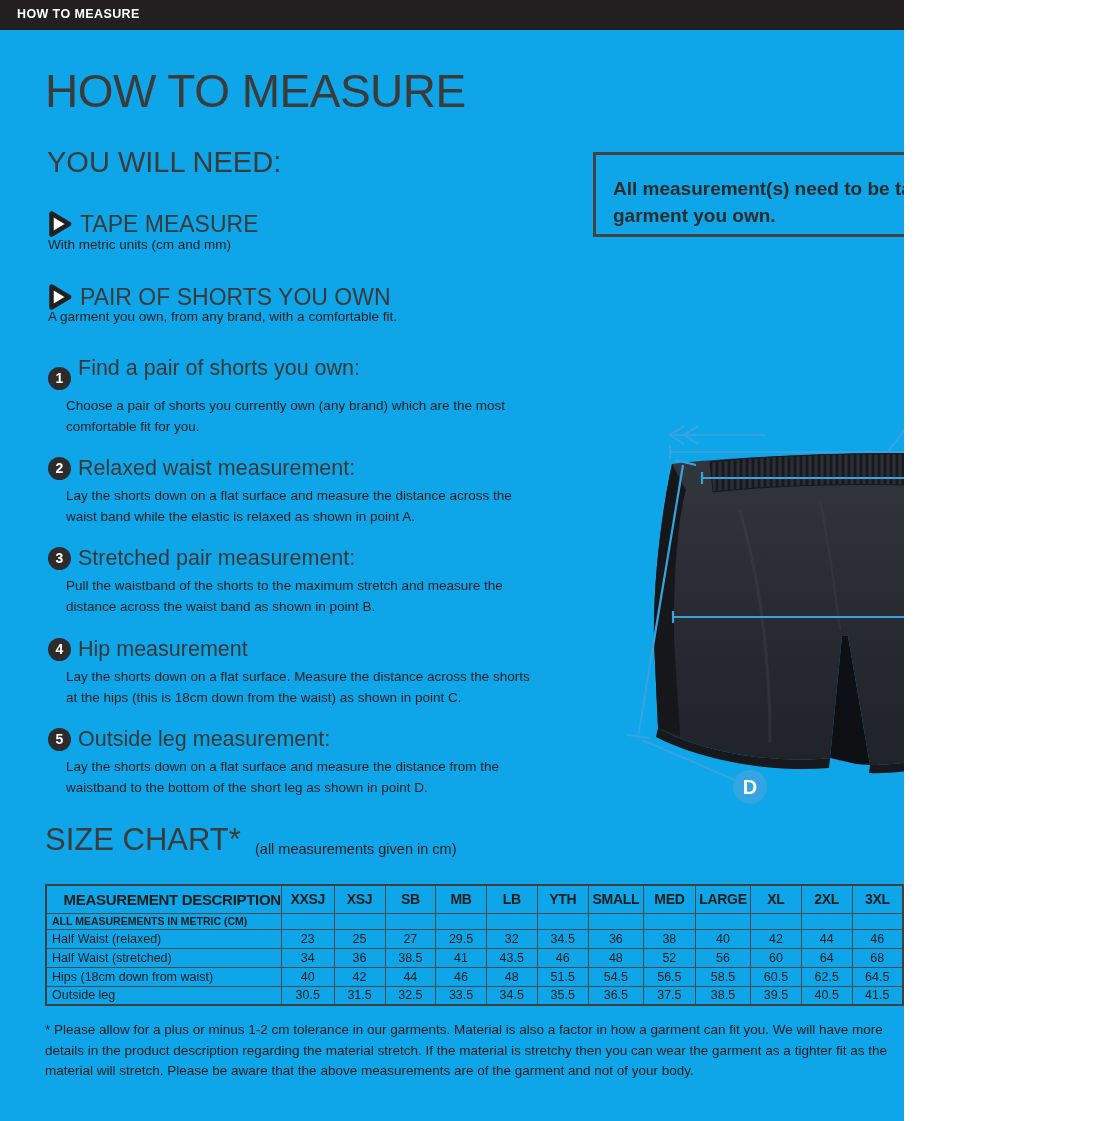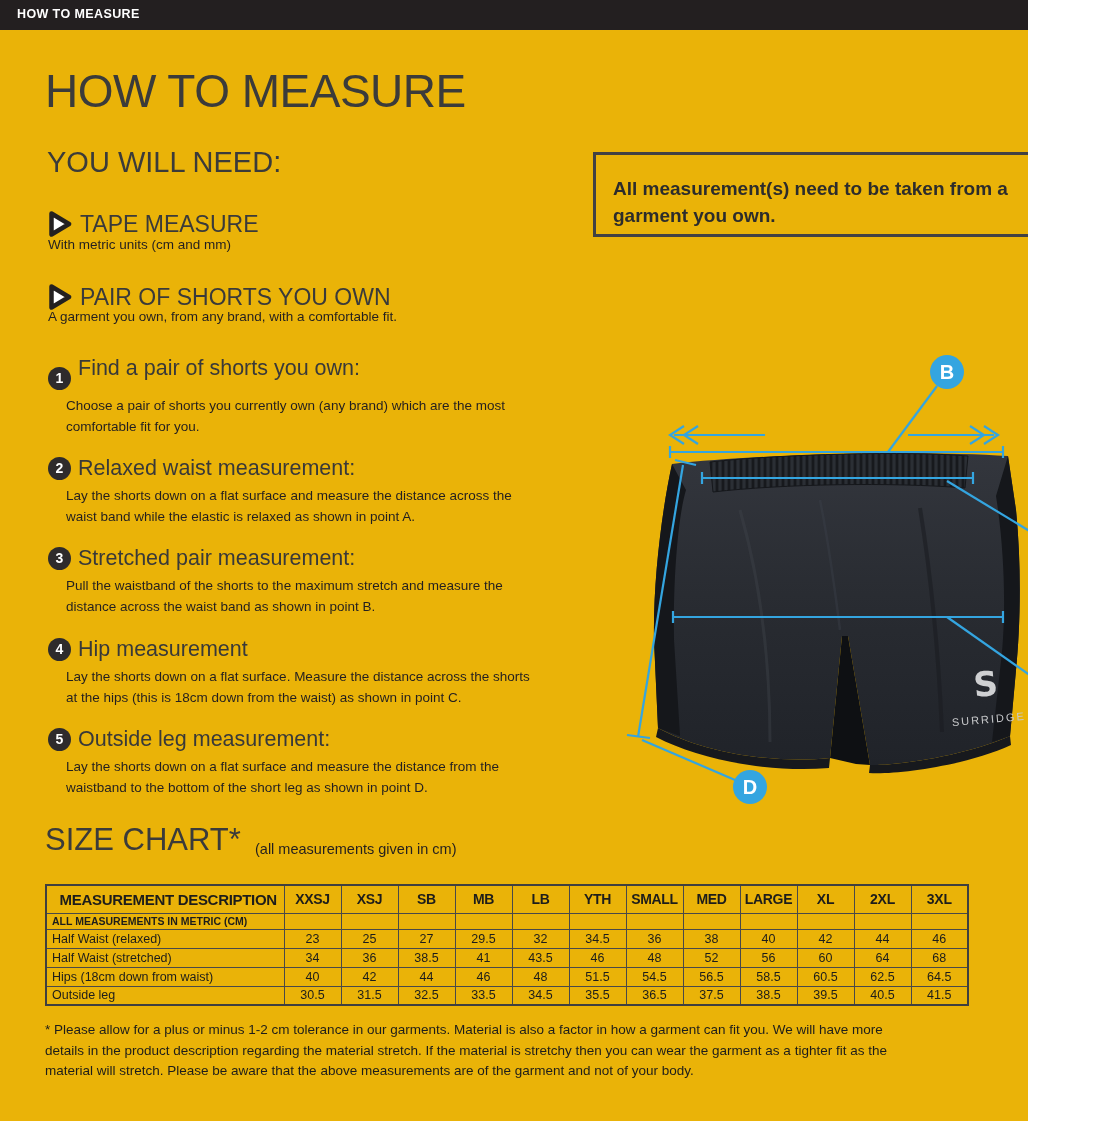--- a/index.html
+++ b/index.html
@@ -1,18 +1,18 @@
 <!DOCTYPE html>
 <html><head>
 <meta charset="utf-8">
 <style>
   * { margin:0; padding:0; box-sizing:border-box; }
   html,body { background:#ffffff; }
   body { font-family:"Liberation Sans", sans-serif; color:#231f20; }
-  .page { position:relative; width:1028px; height:1121px; background:#eab308; overflow:hidden; }
+  .page { position:relative; width:904px; height:1121px; background:#0ea5e9; overflow:hidden; }
 
   
   .topbar { position:absolute; left:0; top:0; width:1120px; height:30px; background:#231f20; }
   .topbar-title { position:absolute; left:17px; top:7px; font-size:12.5px; font-weight:bold; color:#ffffff; letter-spacing:0.4px; }
   .topbar-logo { position:absolute; right:12px; top:1px; width:46px; text-align:center; color:#ffffff; line-height:1; }
   .logo-s { font-size:16px; font-weight:bold; display:block; transform:scaleY(1.15); }
   .logo-text { font-size:5px; letter-spacing:0.8px; display:block; margin-top:1px; }
 
   
   .h1 { position:absolute; left:45px; top:64px; font-size:46px; color:#3b3b3a; letter-spacing:-0.5px; }
@@ -47,21 +47,21 @@
   
   .diagram { position:absolute; left:620px; top:340px; width:500px; height:490px; }
 
   
   .sc-heading { position:absolute; left:45px; top:822px; font-size:31px; color:#3b3b3a; }
   .sc-subheading { position:absolute; left:255px; top:841px; font-size:14.5px; color:#231f20; }
   table.size-chart { position:absolute; left:45px; top:884px; border-collapse:collapse; table-layout:fixed;
                      border:2.5px solid #3f3f3f; }
   .size-chart th, .size-chart td { border:1.5px solid #494949; overflow:hidden; white-space:nowrap; }
   .size-chart th { height:28px; font-size:14px; font-weight:bold; color:#1d1d1b; text-align:center; letter-spacing:-0.3px; }
-  .size-chart th.desc { text-align:center; padding-left:6px; font-size:15px; }
+  .size-chart th.desc { text-align:right; padding-left:6px; font-size:15px; }
   .size-chart td { height:19px; font-size:12.5px; text-align:center; color:#1d1d1b; }
   .size-chart td.label { text-align:left; padding-left:5px; }
   .size-chart tr.metric td { height:16px; font-size:10.5px; font-weight:bold; }
   .col-desc { width:238px; } .col-size { width:57px; }
 
   
   .footnote { position:absolute; left:45px; top:1020px; width:848px; font-size:13.5px; line-height:1.52; color:#1d1d1b; }
 </style>
 </head>
 <body>

